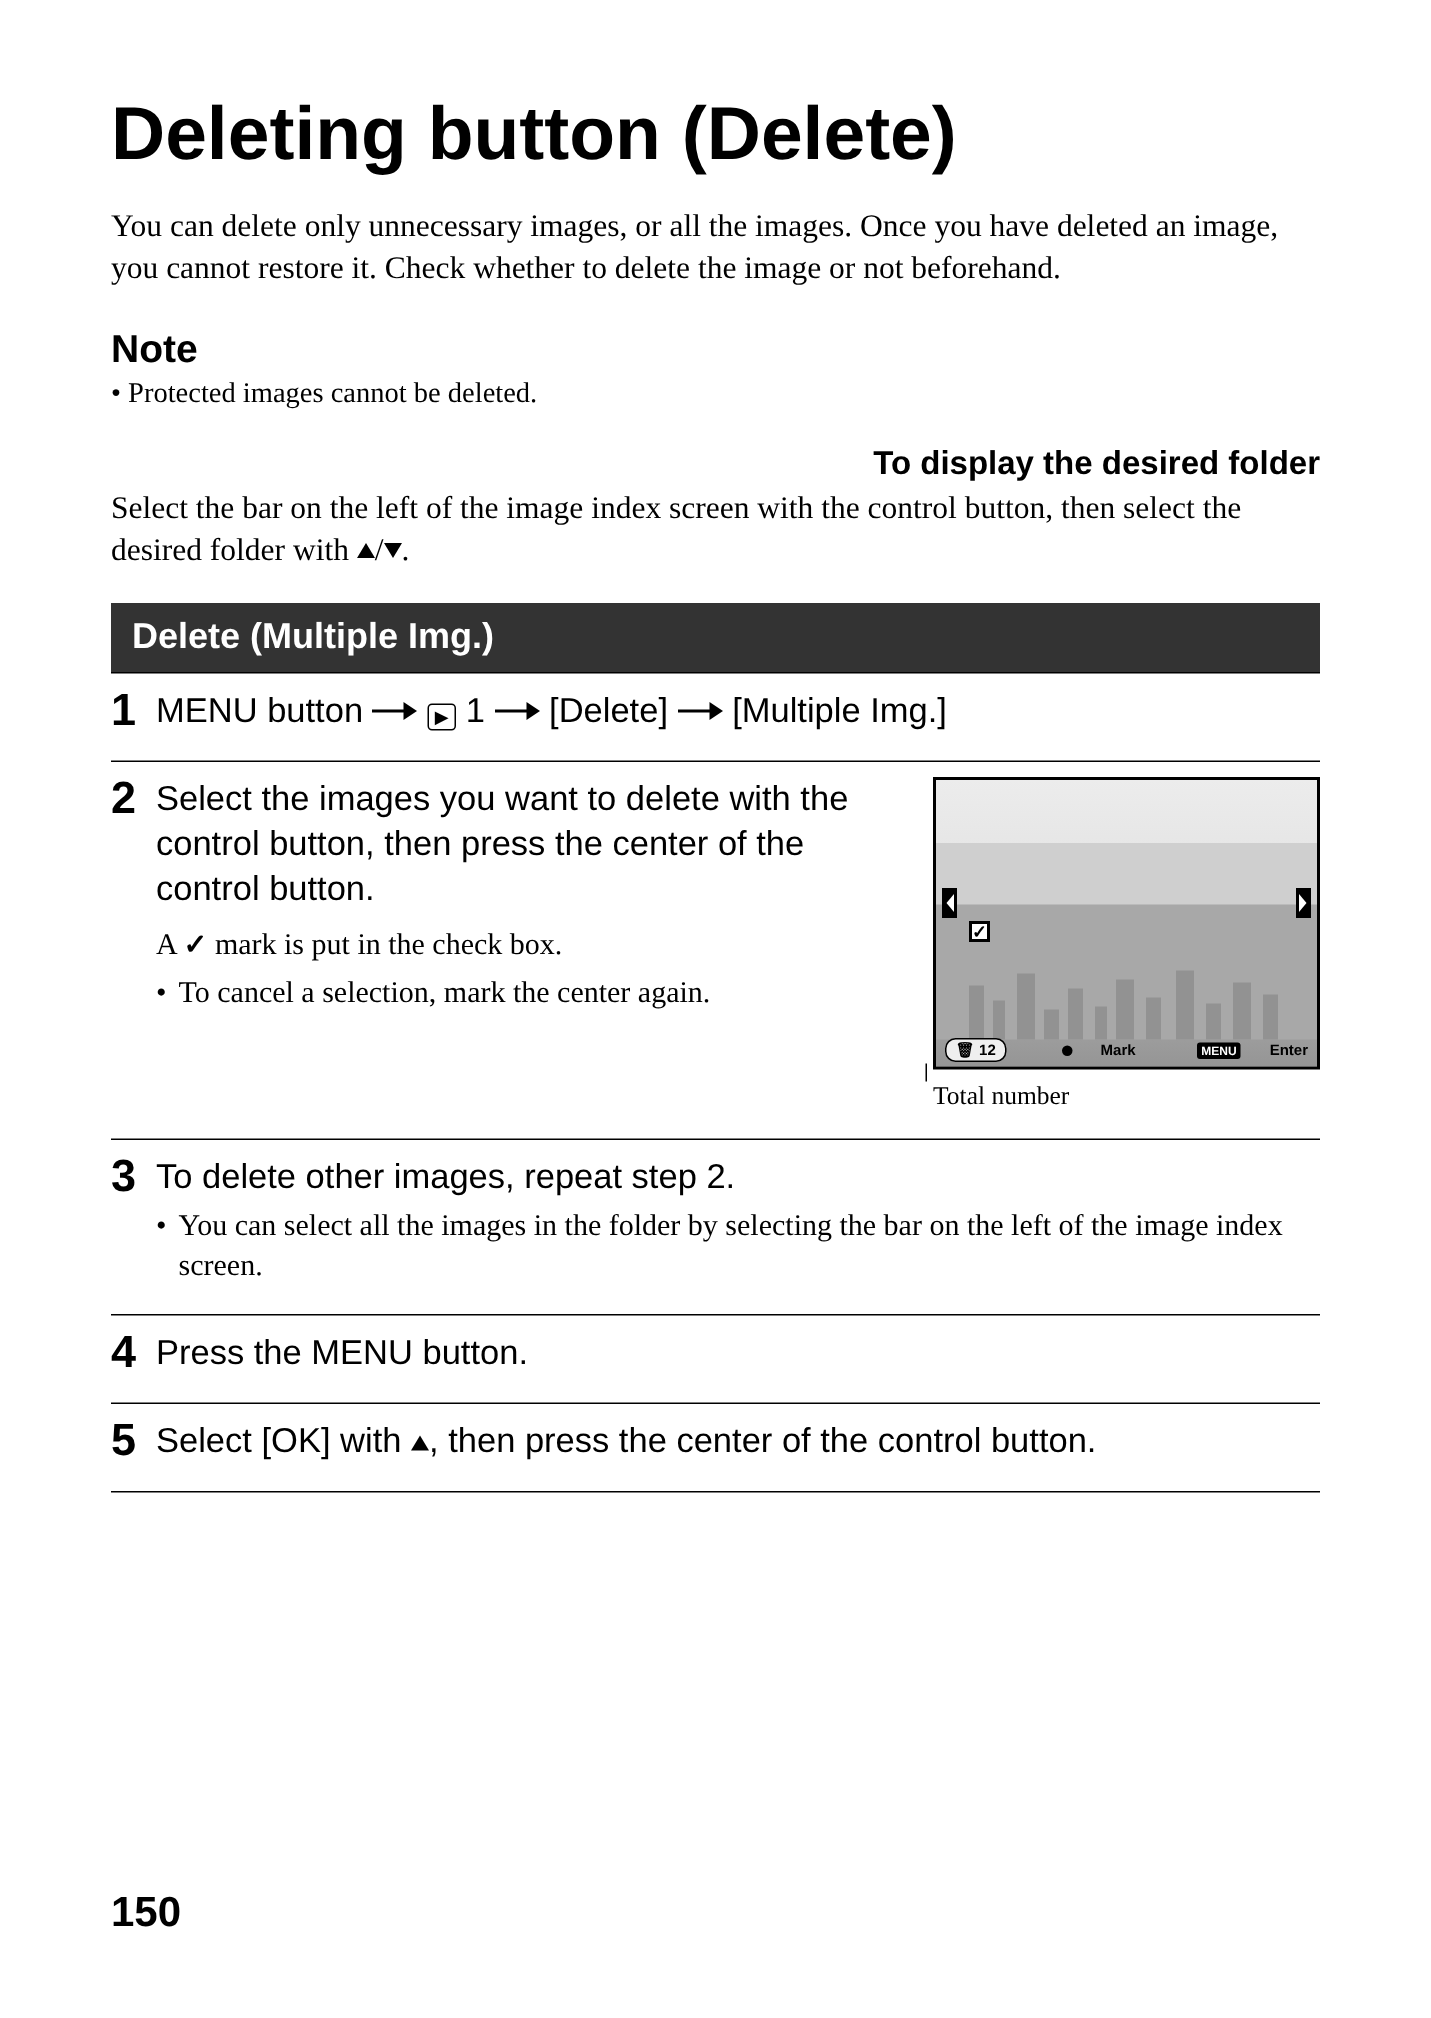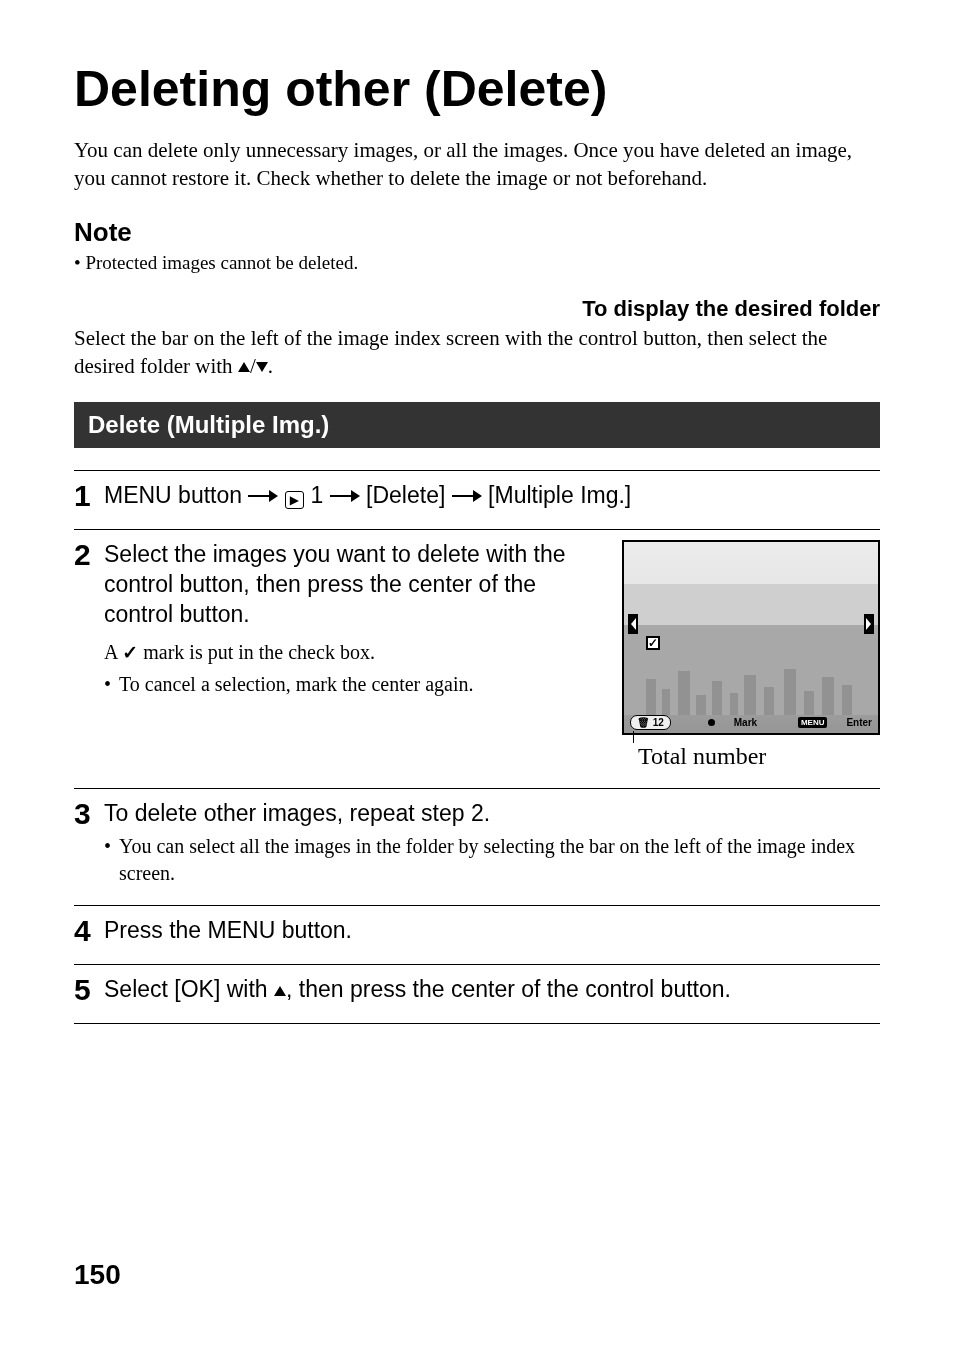--- a/index.html
+++ b/index.html
@@ -46,21 +46,20 @@
       line-height: 1.35;
       margin-bottom: 22px;
     }
     .banner {
       background: #333;
       color: #fff;
       font-family: Arial, Helvetica, sans-serif;
       font-weight: 700;
       font-size: 24px;
       padding: 9px 14px;
-      margin-bottom: 22px;
     }
     .step-block {
       border-top: 1px solid #000;
       padding-top: 10px;
       margin-bottom: 18px;
     }
     .step-row { display: flex; gap: 8px; }
     .step-num {
       font-family: Arial, Helvetica, sans-serif;
       font-weight: 700;
@@ -135,23 +134,22 @@
     .cd-count {
       border:1px solid #000;border-radius:7px;padding:1px 6px;
       display:flex;align-items:center;gap:3px;background:#efefef;
     }
     .cd-trash { font-size:10px; }
     .cd-mark { display:flex; align-items:center; gap:19px; }
     .cd-dot { width:7px;height:7px;border-radius:50%;background:#000;display:inline-block; }
     .cd-menu { background:#000;color:#fff;padding:1px 3px;border-radius:2px;font-size:8px; }
     .figure-label {
       font-family: "Times New Roman", serif;
-      font-size: 24px;
+      font-size: 17px;
       margin-top: 8px;
-      margin-left: 16px;
       position: relative;
     }
     .figure-label::before{
       content:"";position:absolute;top:-12px;left:-5px;width:1px;height:12px;background:#000;
     }
     .last-rule { border-top:1px solid #000; height:0; margin-bottom:0; }
     .page-num {
       position: absolute;
       left: 74px;
       bottom: 54px;
@@ -177,21 +175,21 @@
     .arrow-r::before{content:"";position:absolute;left:0;top:5px;width:22px;height:2px;background:#000;}
     .arrow-r::after{content:"";position:absolute;right:0;top:0;width:0;height:0;
       border-top:6px solid transparent;border-bottom:6px solid transparent;border-left:9px solid #000;}
     .checkmark {
       display:inline-block;font-weight:700;font-family:Arial;font-size:19px;
     }
   </style>
 </head>
 <body>
 
-<h1 class="title">Deleting other (Delete)</h1>
+<h1 class="title">Deleting button (Delete)</h1>
 
 <p class="intro">You can delete only unnecessary images, or all the images. Once you have deleted an image, you cannot restore it. Check whether to delete the image or not beforehand.</p>
 
 <div class="note-hd">Note</div>
 <div class="note-body">
   • <span>Protected images cannot be deleted.</span>
 </div>
 
 <div class="sec-hd">To display the desired folder</div>
 <p class="sec-body">

